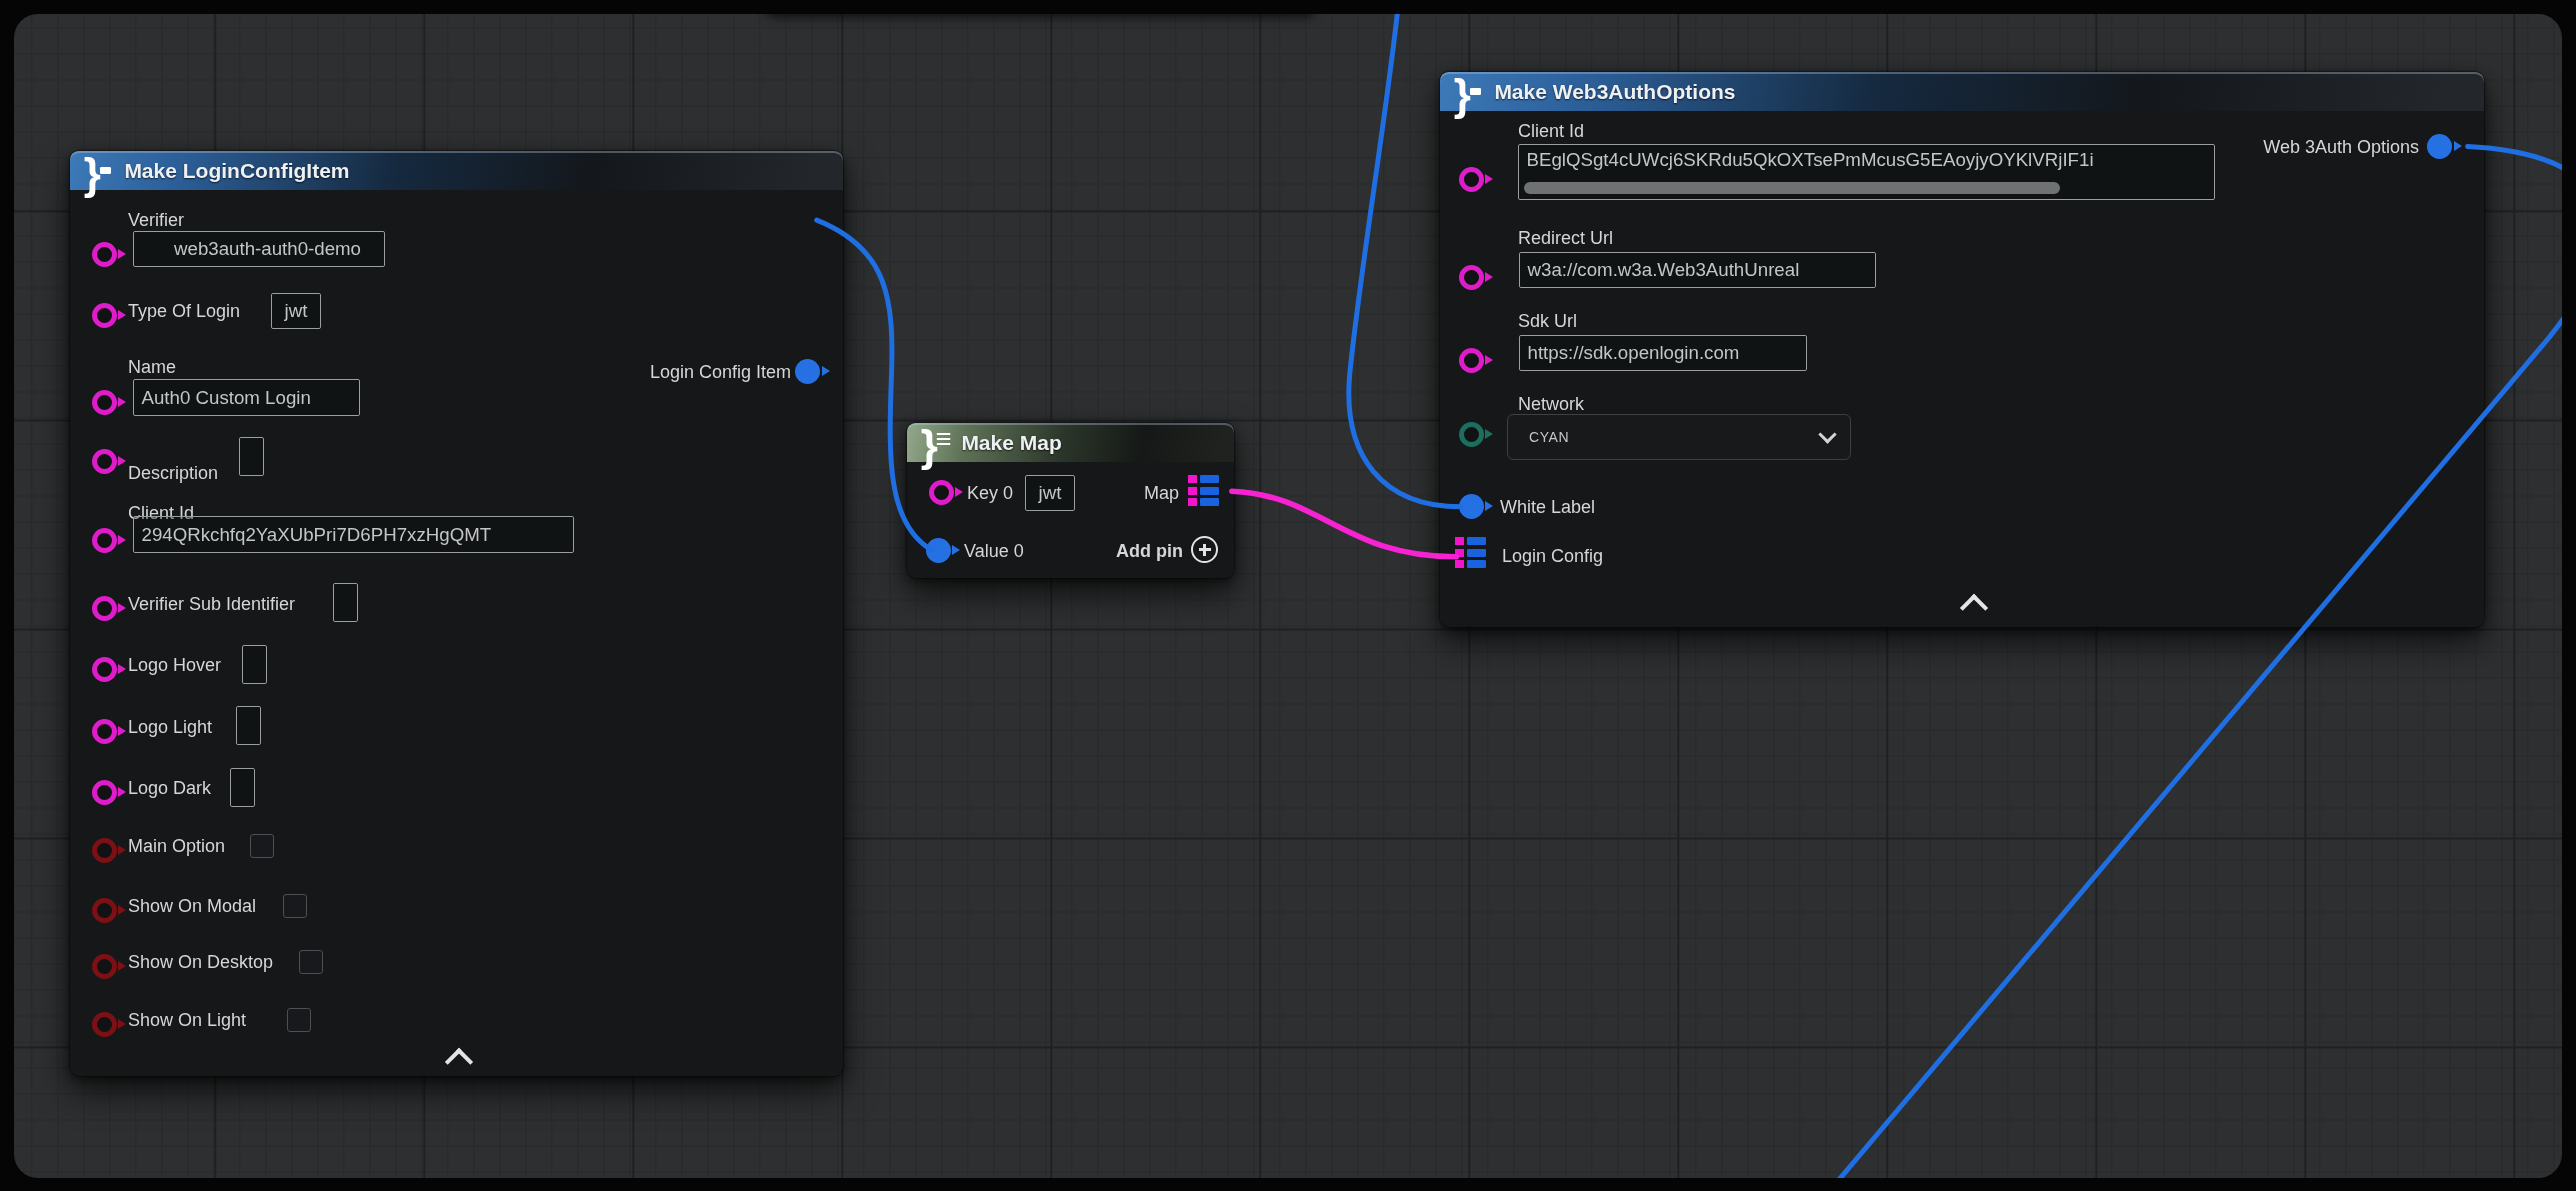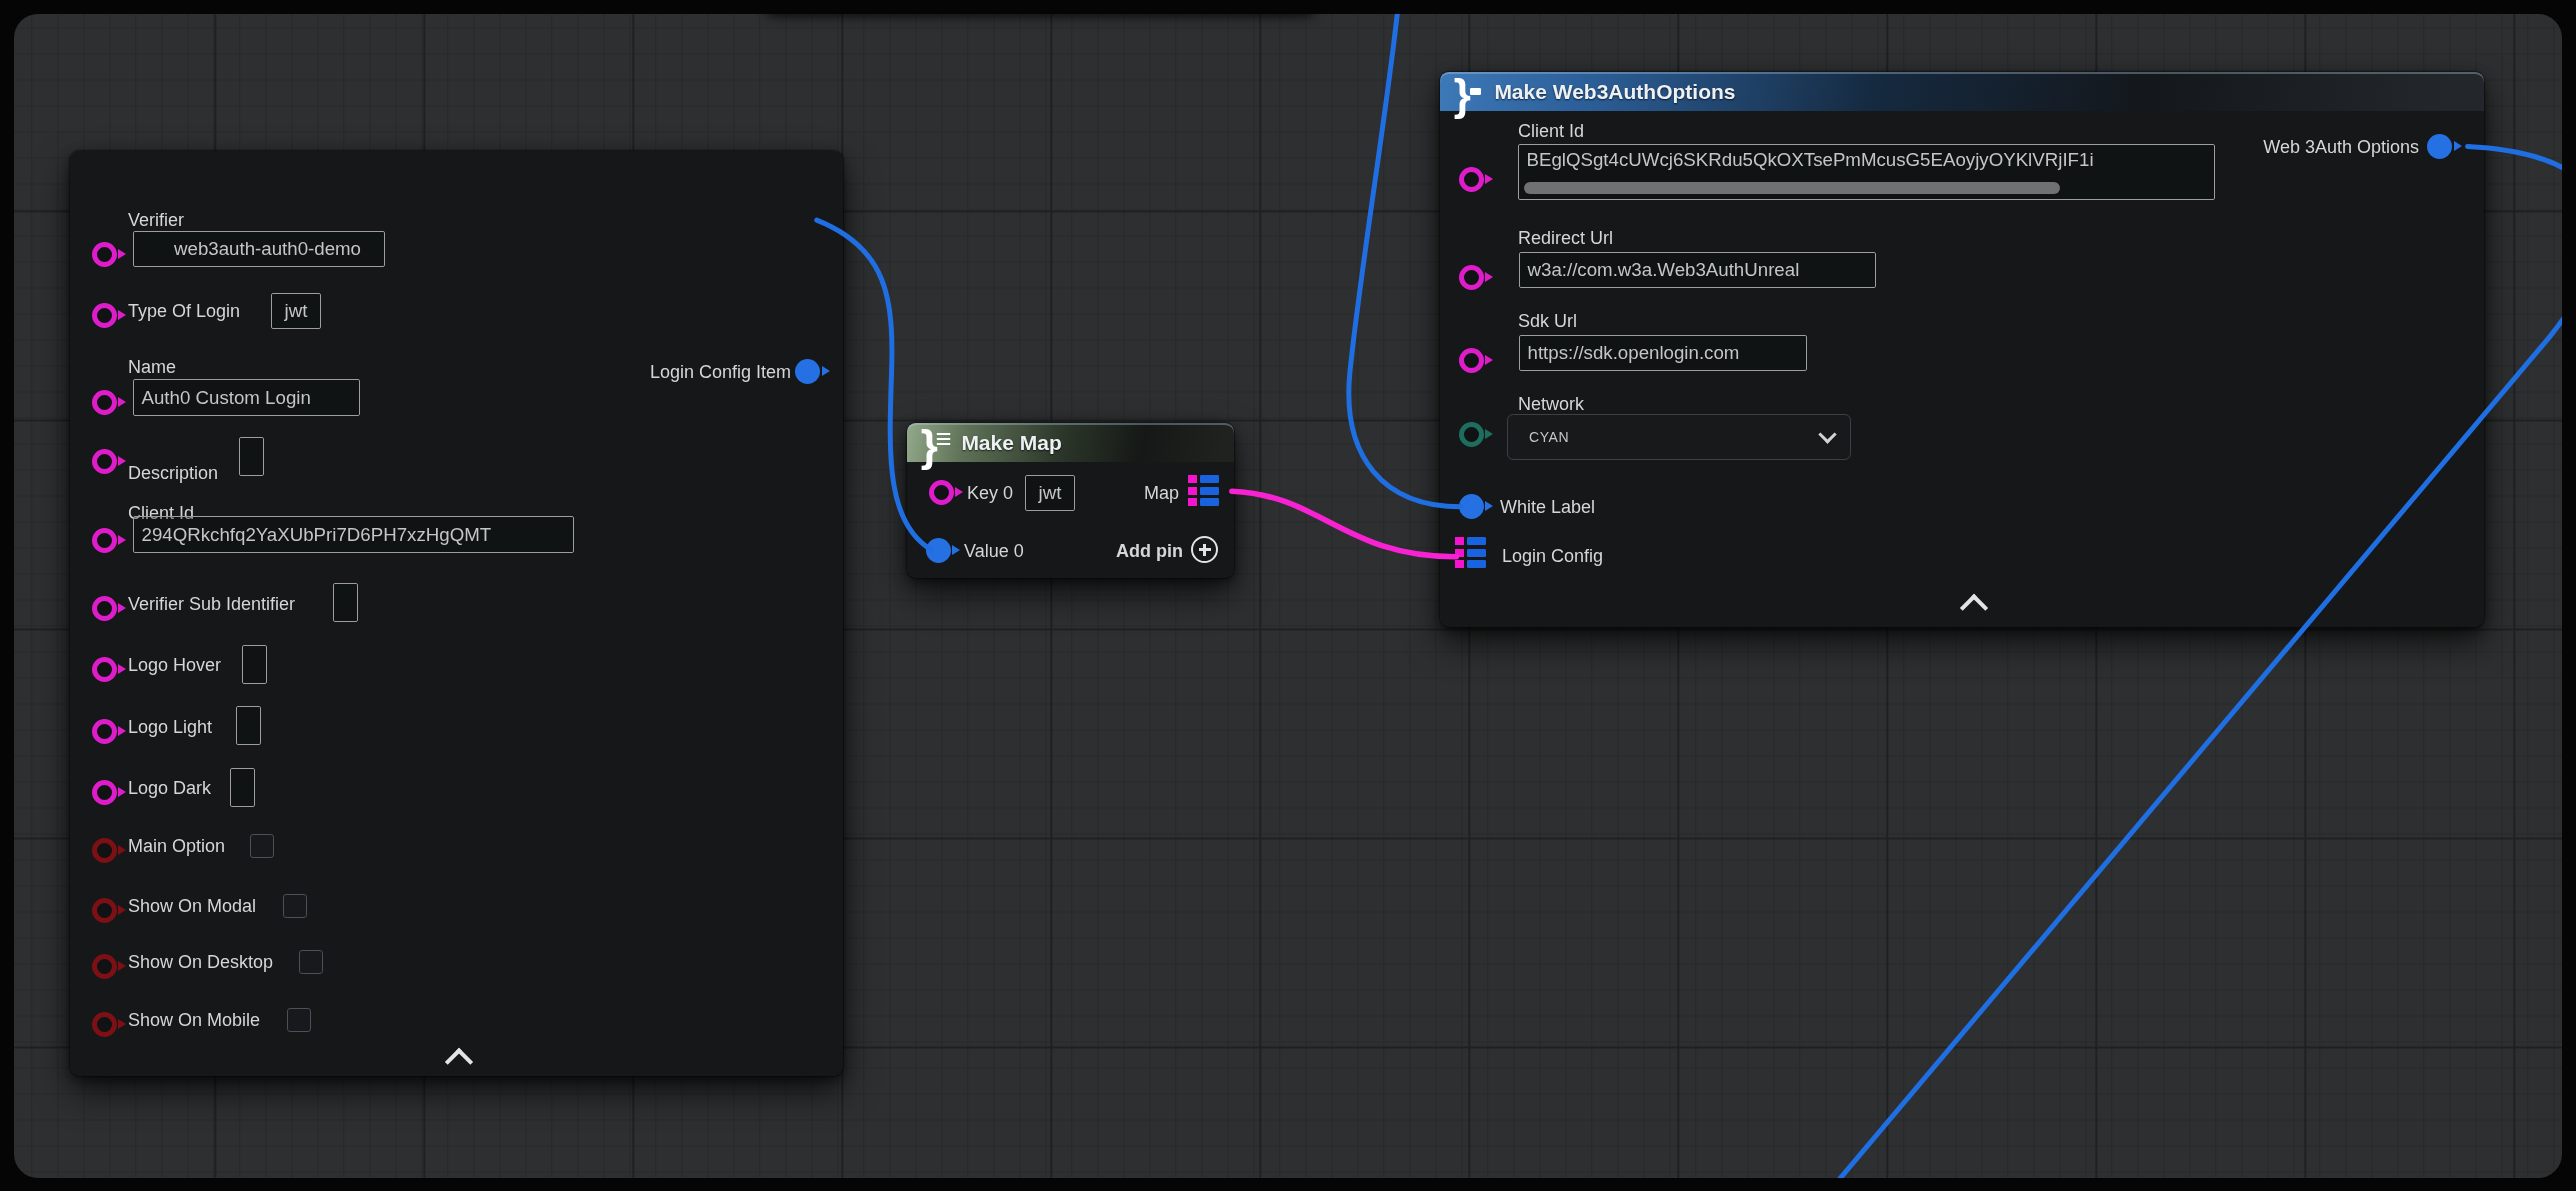--- a/index.html
+++ b/index.html
@@ -68,20 +68,24 @@
 </head>
 <body>
 
 <div id="stage">
 <div id="graph">
 <div id="world">
 
   <div id="top-shadow"></div>
 
   <div class="node" style="left:70px;top:151px;width:773px;height:925px;">
+    <div class="node-header hdr-blue">
+      <span class="hicon hicon-struct"></span>
+      <span class="node-title">Make LoginConfigItem</span>
+    </div>
 
     <span class="lbl lbl-r" style="left:721px;top:211px;">Login Config Item</span>
     <div class="pin-out" style="left:725px;top:208px;"></div>
 
     <span class="lbl" style="left:58px;top:59px;">Verifier</span>
     <div class="pin pin-struct" style="left:22.4px;top:91px;"></div>
     <div class="tbox" style="left:63px;top:80px;width:252px;height:36px;padding-left:40px;">
       <span>web3auth-auth0-demo</span>
           </div>
 
@@ -128,21 +132,21 @@
     <div class="checkbox" style="left:180px;top:683px;"></div>
 
     <span class="lbl" style="left:58px;top:745px;">Show On Modal</span>
     <div class="pin pin-bool" style="left:22.4px;top:747px;"></div>
     <div class="checkbox" style="left:213px;top:743px;"></div>
 
     <span class="lbl" style="left:58px;top:801px;">Show On Desktop</span>
     <div class="pin pin-bool" style="left:22.4px;top:803px;"></div>
     <div class="checkbox" style="left:229px;top:799px;"></div>
 
-    <span class="lbl" style="left:58px;top:859px;">Show On Mobile</span>
+    <span class="lbl" style="left:58px;top:859px;">Show On Light</span>
     <div class="pin pin-bool" style="left:22.4px;top:861px;"></div>
     <div class="checkbox" style="left:217px;top:857px;"></div>
 
     <div class="chev" style="left:379px;top:901px;"></div>
   </div>
 
   <div class="node" style="left:907px;top:423px;width:327px;height:155px;">
     <div class="node-header hdr-green">
       <span class="hicon hicon-map"></span>
       <span class="node-title">Make Map</span>

